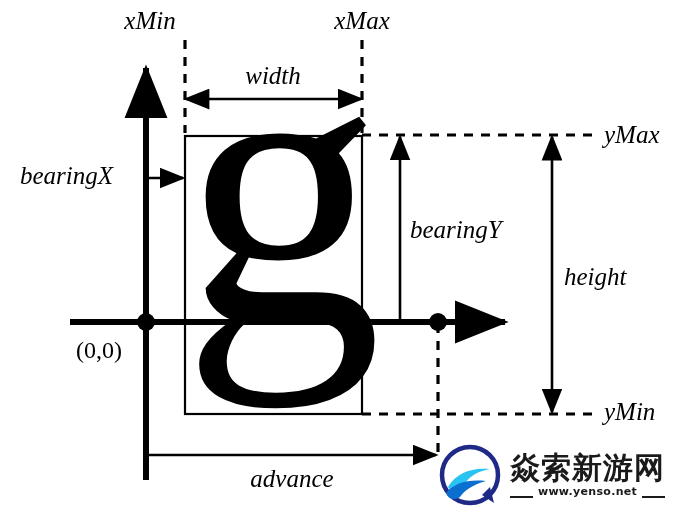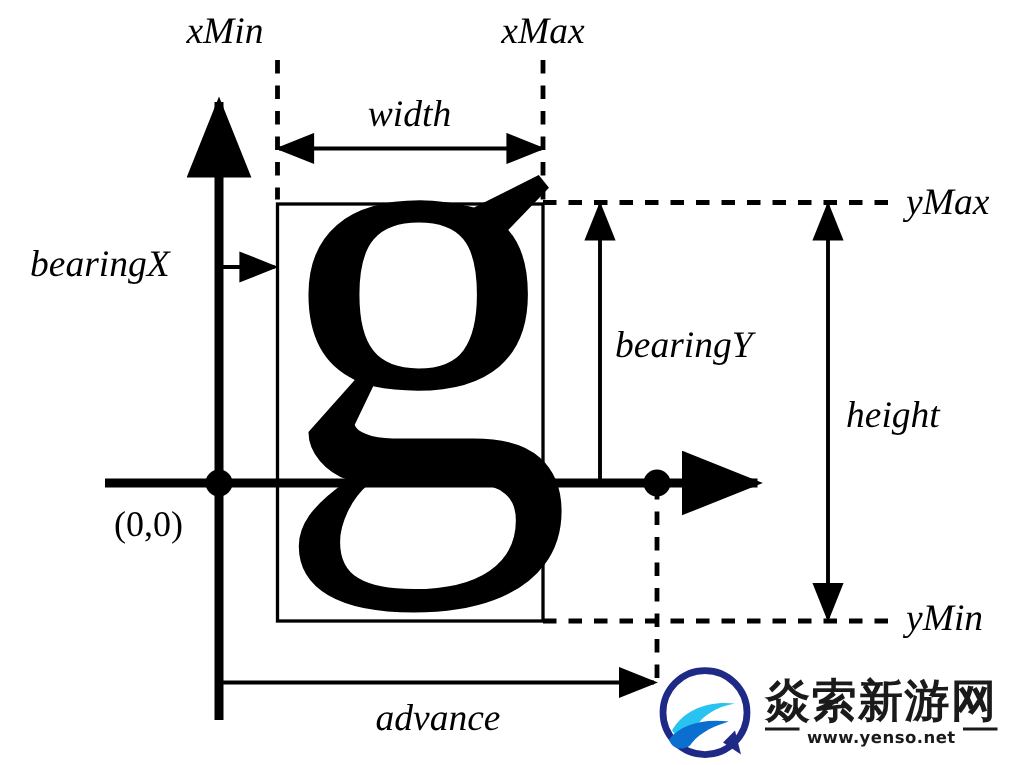--- a/index.html
+++ b/index.html
@@ -95,21 +95,21 @@
     font-family: "DejaVu Sans", "Liberation Sans", sans-serif;
     font-size: 30px;
     font-weight: 700;
     letter-spacing: 1px;
     color: #1a1a1a;
     line-height: 1;
     white-space: nowrap;
   }
   .wm-url-row {
     display: flex;
-    align-items: flex-start;
+    align-items: flex-end;
     gap: 5px;
     width: 100%;
   }
   .wm-rule {
     flex: 1 1 auto;
     height: 2px;
     background: #1a1a1a;
   }
   .wm-url {
     font-family: "DejaVu Sans", "Liberation Sans", sans-serif;

